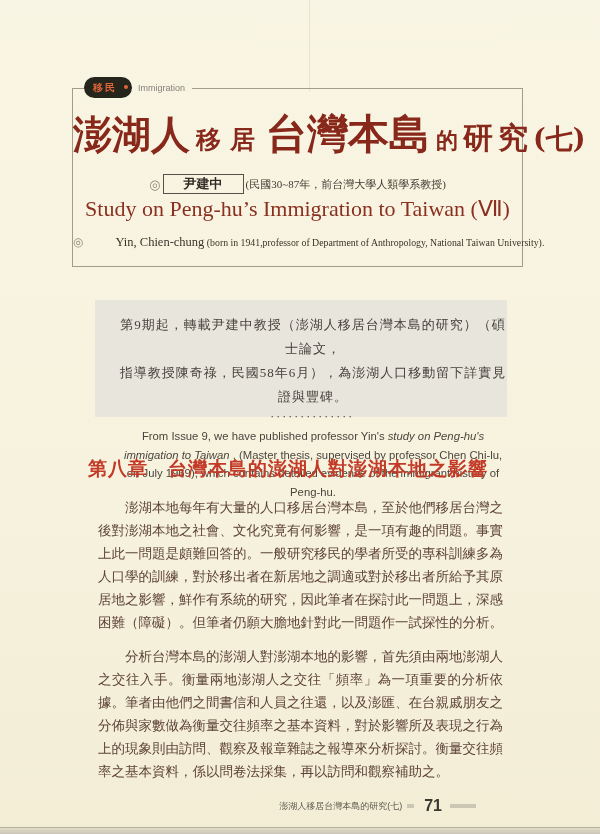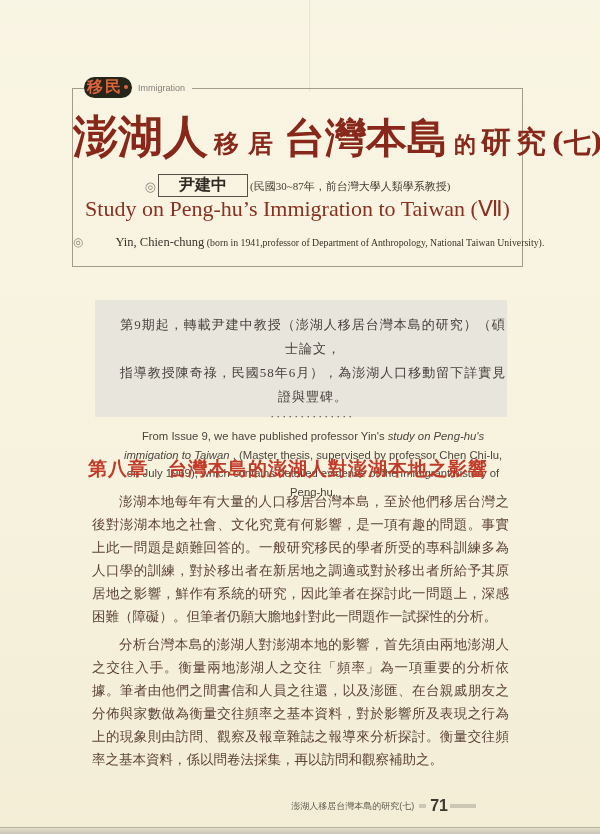--- a/index.html
+++ b/index.html
@@ -9,43 +9,43 @@
     position:relative; width:600px; height:834px; overflow:hidden;
     background:linear-gradient(180deg,#f9f5e4 0%, #f7f2dd 60%, #f3edd6 100%);
   }
   .crease { position:absolute; left:309px; top:0; width:1px; height:92px; background:rgba(90,80,60,.10); }
   .bottom-edge { position:absolute; left:0; bottom:0; width:100%; height:7px;
     background:linear-gradient(180deg,#e3ddc9, #c9c4b6); border-top:1px solid rgba(120,110,90,.25); }
 
   
   .tag-row { position:absolute; left:84px; top:77px; display:flex; align-items:center; z-index:3; }
   .tag-oval { position:relative; width:48px; height:21px; background:#26251b; border-radius:12px;
-    color:#e0653a; font-family:"Liberation Sans",sans-serif; font-weight:bold; font-size:16px;
+    color:#e0653a; font-family:"Liberation Sans",sans-serif; font-weight:bold; font-size:10px;
     letter-spacing:2px; display:flex; align-items:center; justify-content:center; padding-right:6px; }
   .tag-dot { position:absolute; right:4px; top:8px; width:4px; height:4px; border-radius:50%; background:#e0653a; }
   .tag-en { font-family:"Liberation Sans",sans-serif; font-size:9px; color:#85807a;
     background:#f8f4e2; padding:0 7px 0 6px; }
 
   
   .title-box { position:absolute; left:72px; top:88px; width:451px; height:179px;
     border:1px solid #a39c89; }
   .main-title { position:absolute; left:0; top:18px; width:100%; text-align:center;
     color:#88281a; font-weight:bold; font-family:"DejaVu Serif", serif; white-space:nowrap; }
   .main-title span { display:inline-block; vertical-align:baseline; }
-  .t1 { font-size:45px; }
+  .t1 { font-size:39px; }
   .t2 { font-size:25px; letter-spacing:9px; margin:0 2px 4px 6px; }
   .t3 { font-size:41px; }
   .t4 { font-size:22px; margin:0 5px 0 6px; }
   .t5 { font-size:30px; letter-spacing:5px; }
   .t6 { font-size:27px; }
   .author-line { position:absolute; left:0; top:85px; width:100%; text-align:center;
     font-size:12px; color:#40382f; white-space:nowrap; }
   .author-marker { color:#8c8678; font-size:13px; vertical-align:-1px; }
   .author-name { display:inline-block; border:1px solid #55504a; padding:0 20px; font-weight:bold;
-    font-size:16px; color:#2f2a24; margin:0 2px; }
+    font-size:13px; color:#2f2a24; margin:0 2px; }
   .author-info { font-size:11px; color:#403a31; }
   .title-en { position:absolute; left:0; top:107px; width:100%; text-align:center;
     font-family:"Liberation Serif",serif; font-size:22px; color:#8a3020; white-space:nowrap; }
   .author-en-line { position:absolute; left:0; top:143px; width:100%; text-align:center;
     font-family:"Liberation Serif",serif; color:#39322a; white-space:nowrap; }
   .author-en-marker { color:#8c8678; font-size:12px; }
   .author-en-name { font-size:12.5px;padding-left:32px; }
   .author-en-info { font-size:9.8px; }
 
   
@@ -58,30 +58,30 @@
   .abs-en { text-align:center; font-family:"Liberation Sans",sans-serif; font-size:11.3px;
     color:#49453e; line-height:18.5px; margin-top:5px; padding:0 2px; }
   .abs-en .it { font-style:italic; }
 
   
   .chapter-heading { position:absolute; left:88px; top:456px;
     font-family:"Liberation Sans",sans-serif; font-weight:bold; font-size:19px;
     color:#c23a28; letter-spacing:1px; white-space:nowrap; }
   .body-text { position:absolute; left:88px; top:486px; width:425px;
     font-size:13.5px; color:#5d4336; line-height:23.1px; text-align:justify; }
-  .body-text p { text-indent:2em; margin:4px; }
+  .body-text p { text-indent:2em; margin:10px; }
 
   
   .footer { position:absolute; left:0; top:797px; width:476px; display:flex;
     justify-content:flex-end; align-items:center; }
   .footer-title { font-family:"Liberation Sans",sans-serif; font-size:9px; color:#5f594d;
     margin-right:5px; }
   .footer-bar1 { width:7px; height:4px; background:#ccc6b4; margin-right:2px; }
   .footer-num { font-family:"Liberation Sans",sans-serif; font-weight:bold; font-size:16px;
-    color:#3b3830; margin:0 2px; }
+    color:#3b3830; margin:0 8px; }
   .footer-bar2 { width:26px; height:4px; background:#ccc6b4; }
 </style>
 </head>
 <body>
 
 <div class="page">
   <div class="crease"></div>
 
   <div class="tag-row">
     <div class="tag-oval">

